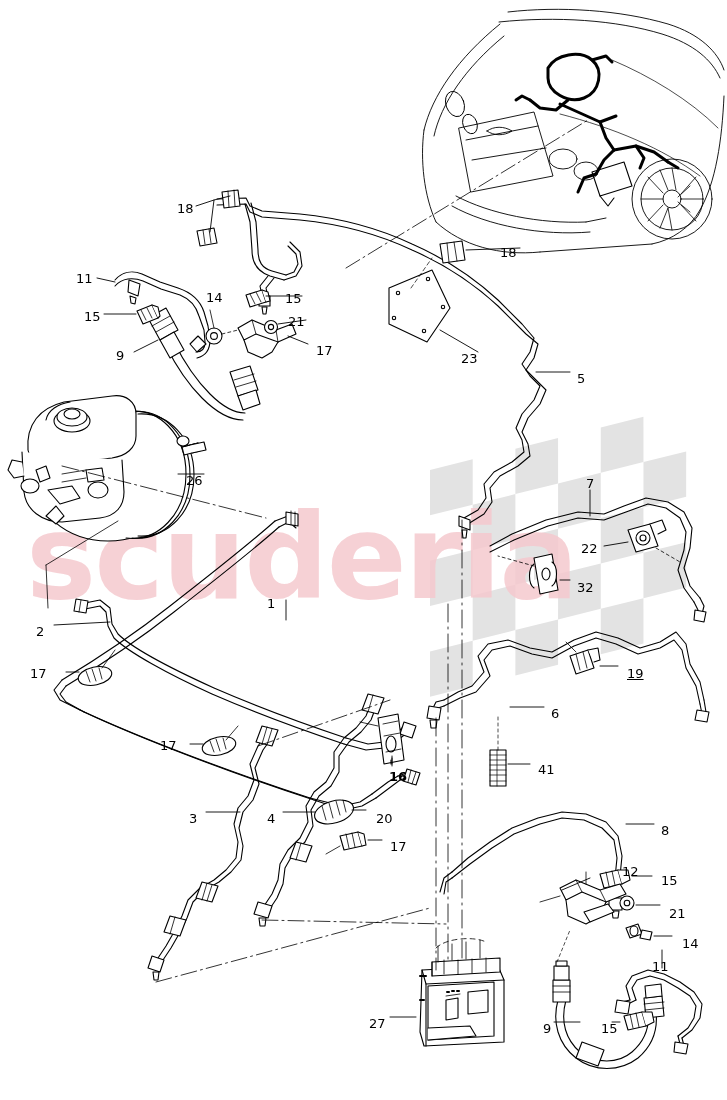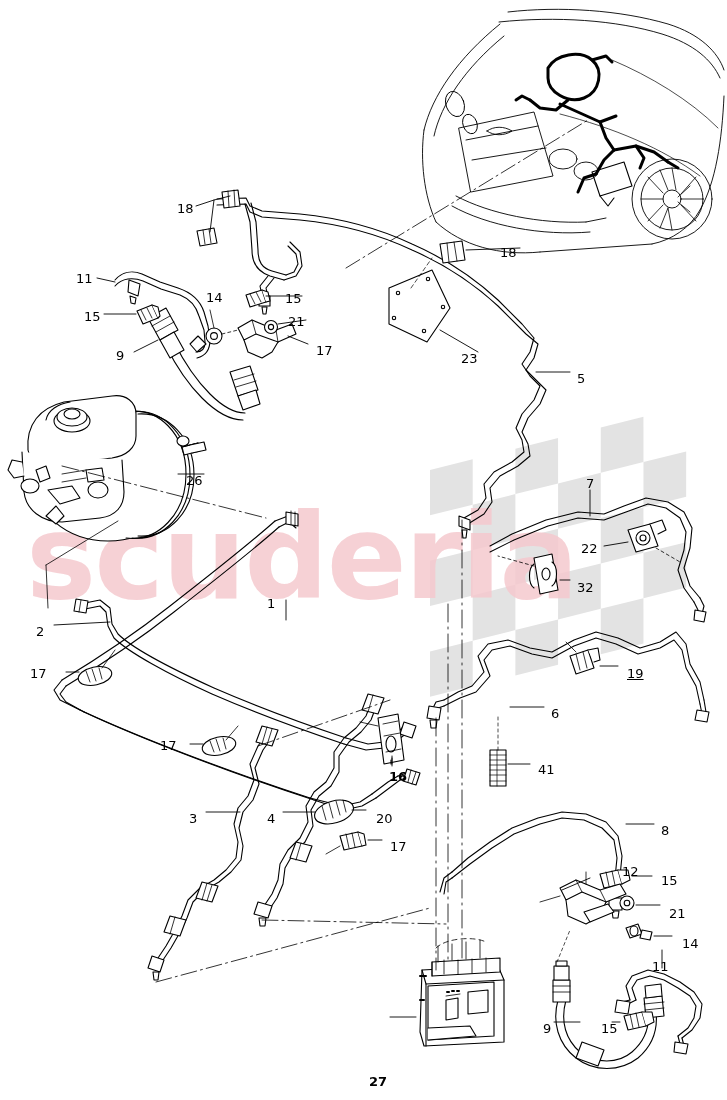--- a/index.html
+++ b/index.html
@@ -646,18 +646,18 @@
       <div class="num" style="left: 189px; top: 812px;">3</div>
       <div class="num" style="left: 267px; top: 812px;">4</div>
       <div class="num" style="left: 376px; top: 812px;">20</div>
       <div class="num" style="left: 661px; top: 824px;">8</div>
       <div class="num" style="left: 390px; top: 840px;">17</div>
       <div class="num" style="left: 576px; top: 865px; margin-left: 46px;">12</div>
       <div class="num" style="left: 661px; top: 874px;">15</div>
       <div class="num" style="left: 669px; top: 907px;">21</div>
       <div class="num" style="left: 682px; top: 937px;">14</div>
       <div class="num" style="left: 652px; top: 960px;">11</div>
-      <div class="num" style="left: 369px; top: 1075px; font-weight: bold;">27</div>
+      <div class="num" style="left: 369px; top: 1017px;">27</div>
       <div class="num" style="left: 543px; top: 1022px;">9</div>
       <div class="num" style="left: 601px; top: 1022px;">15</div>
     </div>
 
 </div>
 
 </body></html>

